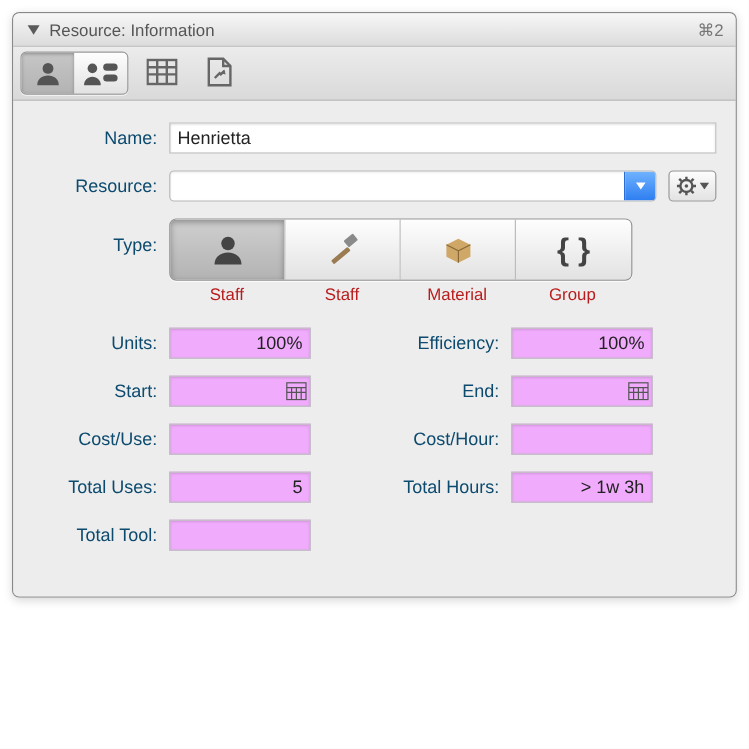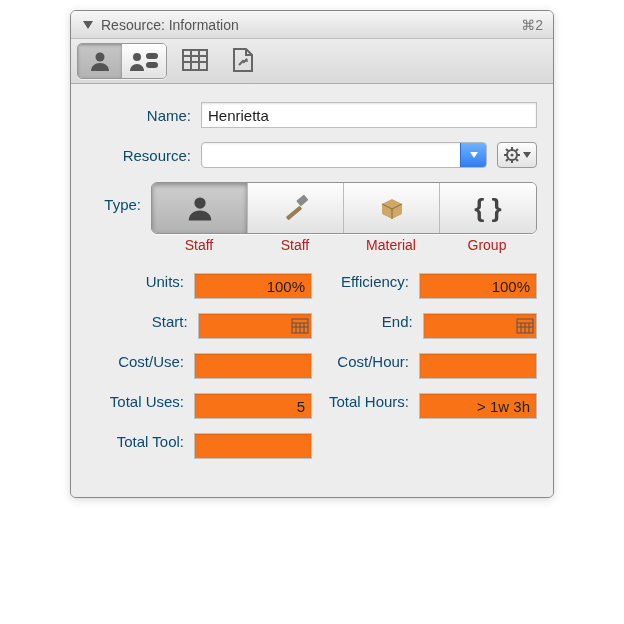--- a/index.html
+++ b/index.html
@@ -1,17 +1,17 @@
 <!DOCTYPE html>
 <html><head>
 <meta charset="utf-8">
 <style>
 *{box-sizing:border-box;margin:0;padding:0;font-family:"Lucida Grande","Helvetica Neue",Arial,sans-serif;font-size:14px;color:#222}
 body{background:#fff;display:flex;justify-content:center;align-items:flex-start;padding:10px}
-.window{width:484px;border:1px solid #888;border-radius:6px;overflow:hidden;background:#ededed;box-shadow:0 2px 8px rgba(0,0,0,.15)}
+.window{width:604px;border:1px solid #888;border-radius:6px;overflow:hidden;background:#ededed;box-shadow:0 2px 8px rgba(0,0,0,.15)}
 .titlebar{background:linear-gradient(#f7f7f7,#dcdcdc);border-bottom:1px solid #bdbdbd;padding:4px 10px;display:flex;align-items:center;position:relative;height:28px}
 .disclosure{margin-right:6px}
 .disclosure svg{display:block}
 .title{color:#555;font-size:14px}
 .shortcut{position:absolute;right:10px;color:#777;font-size:14px}
 .toolbar{background:linear-gradient(#ececec,#d9d9d9);border-bottom:1px solid #adadad;padding:4px 6px;display:flex;gap:8px}
 .seg{display:inline-flex;border:1px solid #9a9a9a;border-radius:5px;overflow:hidden;box-shadow:0 1px 0 rgba(255,255,255,.6)}
 .seg-btn{width:44px;height:34px;display:flex;align-items:center;justify-content:center;background:linear-gradient(#fefefe,#e2e2e2);cursor:pointer}
 .seg-btn.active{background:linear-gradient(#c6c6c6,#b3b3b3);box-shadow:inset 0 1px 3px rgba(0,0,0,.3)}
 .tb-icon{width:40px;height:34px;display:flex;align-items:center;justify-content:center;cursor:pointer}
@@ -24,23 +24,23 @@
 .gear-btn{width:40px;height:26px;margin-left:10px;border:1px solid #999;border-radius:4px;background:linear-gradient(#fdfdfd,#e3e3e3);display:flex;align-items:center;justify-content:center;gap:3px;cursor:pointer}
 .type-row{align-items:flex-start}
 .type-box{display:flex;flex-direction:column;align-items:stretch}
 .type-seg{display:flex;border:1px solid #949494;border-radius:6px;overflow:hidden;box-shadow:0 1px 0 rgba(255,255,255,.7)}
 .type-btn{width:96px;height:50px;display:flex;align-items:center;justify-content:center;background:linear-gradient(#fefefe,#e2e2e2);border-right:1px solid #bcbcbc;cursor:pointer}
 .type-btn:last-child{border-right:none}
 .type-btn.active{background:linear-gradient(#cfcfcf,#b3b3b3);box-shadow:inset 0 2px 5px rgba(0,0,0,.35)}
 .type-labels{display:flex;margin-top:3px}
 .type-labels span{width:96px;text-align:center;color:#b91c1c;font-size:14px}
 .grid{display:flex;flex-wrap:wrap}
-.gcell{display:flex;align-items:flex-start;width:50%;margin-bottom:14px}
+.gcell{display:flex;align-items:center;width:50%;margin-bottom:14px}
 .gcell .lbl{width:114px}
-.sinput{width:118px;height:26px;border:1px solid #bfbfbf;background:#f97316;box-shadow:inset 0 1px 2px rgba(0,0,0,.12);padding:2px 6px;text-align:right;font-size:15px}
+.sinput{width:118px;height:26px;border:1px solid #bfbfbf;background:#f0abfc;box-shadow:inset 0 1px 2px rgba(0,0,0,.12);padding:2px 6px;text-align:right;font-size:15px}
 .date-wrap{position:relative;width:118px}
 .date-wrap .sinput{width:100%;padding-right:22px}
 .cal-icon{position:absolute;right:3px;top:3px;width:18px;height:18px;pointer-events:none}
 </style>
 </head>
 <body>
 
 <div class="window">
   <div class="titlebar">
     <span class="disclosure">

